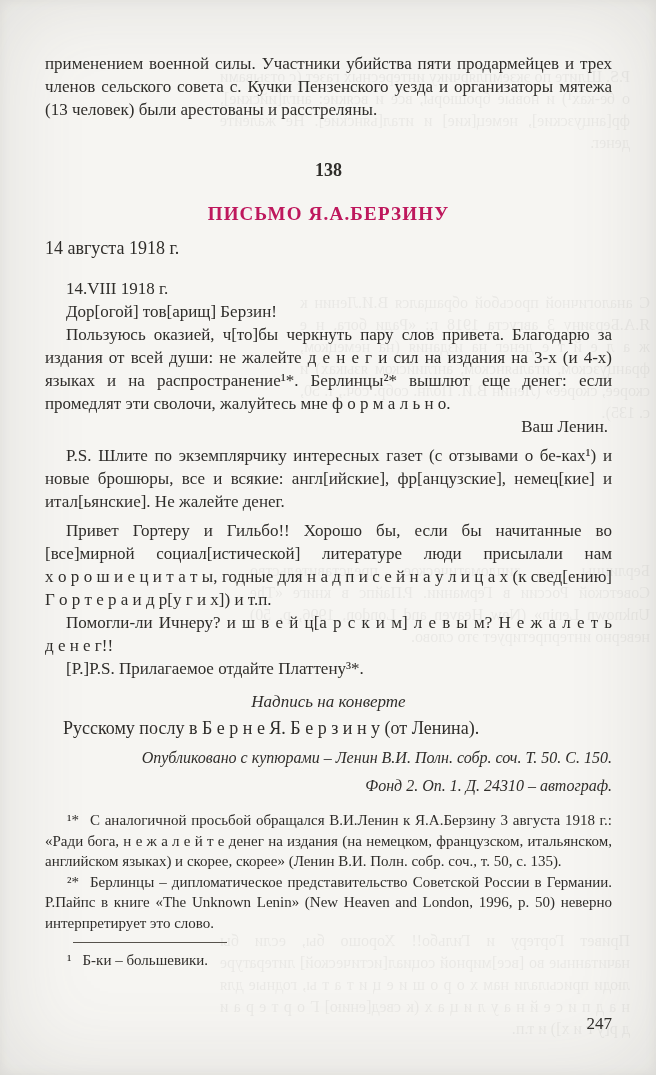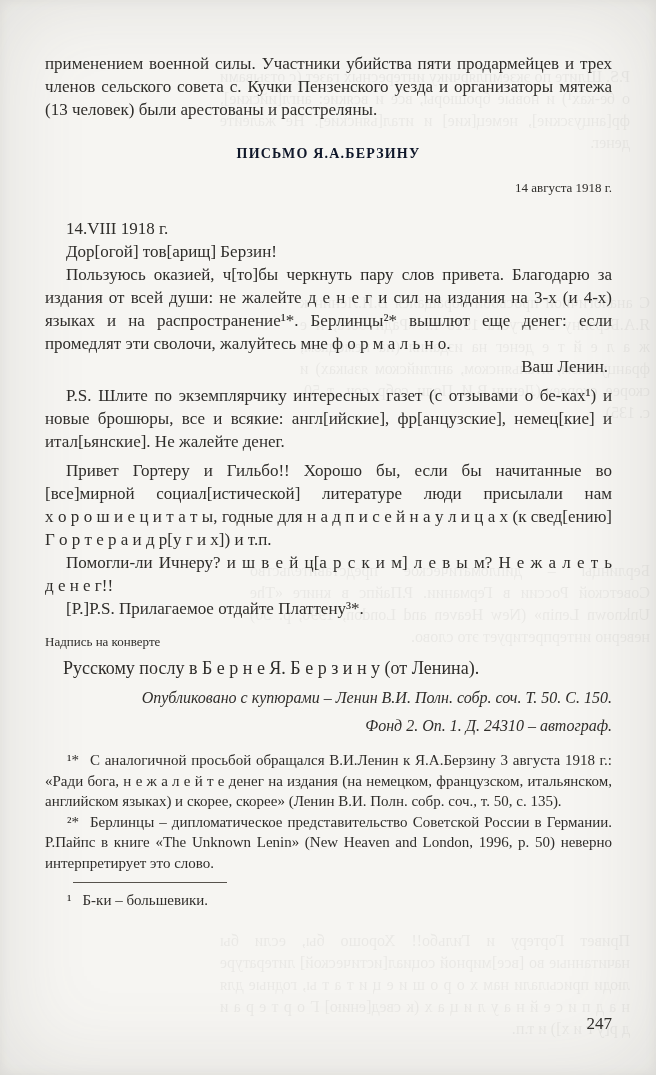--- a/index.html
+++ b/index.html
@@ -56,38 +56,40 @@
     margin-top: 38px !important;
     text-align: center;
     font-weight: 700;
     font-size: 18px;
     line-height: 22px;
   }
   .title {
     margin: 20px 0 0 0;
     text-align: center;
     font-weight: 700;
-    font-size: 14px;
+    font-size: 19px;
     line-height: 26px;
     letter-spacing: 1.2px;
-    color: #0f172a;
+    color: #be185d;
   }
   .dateh {
     margin-top: 10px !important;
-    text-align: right;
-    font-size: 13px;
+    text-align: left;
+    font-size: 18px;
     line-height: 22px;
   }
   .letter-start { margin-top: 18px !important; }
   .sig { text-align: right; padding-right: 4px; }
   .gap { margin-top: 6px !important; }
 
   .env-h {
     margin-top: 11px !important;
-    font-size: 13px;
+    text-align: center;
+    font-style: italic;
+    font-size: 17px;
     line-height: 22px;
   }
   .env {
     margin-top: 4px !important;
     font-size: 18px;
     line-height: 23px;
     text-indent: 18px;
   }
   .src {
     margin-top: 7px !important;
@@ -129,20 +131,21 @@
     <p class="bp1">P.S. Шлите по экземплярчику интересных газет (с отзывами о бе-ках¹) и новые брошюры, все и всякие: англ[ийские], фр[анцузские], немец[кие] и итал[ьянские]. Не жалейте денег.</p>
     <p class="bp2">С аналогичной просьбой обращался В.И.Ленин к Я.А.Берзину 3 августа 1918 г.: «Ради бога, н&nbsp;е ж&nbsp;а&nbsp;л&nbsp;е&nbsp;й&nbsp;т&nbsp;е денег на издания (на немецком, французском, итальянском, английском языках) и скорее, скорее» (Ленин В.И. Полн. собр. соч., т. 50, с. 135).</p>
     <p class="bp3">Берлинцы – дипломатическое представительство Советской России в Германии. Р.Пайпс в книге «The Unknown Lenin» (New Heaven and London, 1996, p. 50) неверно интерпретирует это слово.</p>
     <p class="bp4">Привет Гортеру и Гильбо!! Хорошо бы, если бы начитанные во [все]мирной социал[истической] литературе люди присылали нам х&nbsp;о&nbsp;р&nbsp;о&nbsp;ш&nbsp;и&nbsp;е ц&nbsp;и&nbsp;т&nbsp;а&nbsp;т&nbsp;ы, годные для н&nbsp;а&nbsp;д&nbsp;п&nbsp;и&nbsp;с&nbsp;е&nbsp;й н&nbsp;а у&nbsp;л&nbsp;и&nbsp;ц&nbsp;а&nbsp;х (к свед[ению] Г&nbsp;о&nbsp;р&nbsp;т&nbsp;е&nbsp;р&nbsp;а и д&nbsp;р[у&nbsp;г&nbsp;и&nbsp;х]) и т.п.</p>
   </div>
 
   <div class="col">
 
     <p class="body cont">применением военной силы. Участники убийства пяти продармейцев и трех членов сельского совета с. Кучки Пензенского уезда и организаторы мятежа (13 человек) были арестованы и расстреляны.</p>
 
+    <p class="num">138</p>
     <h1 class="title">ПИСЬМО Я.А.БЕРЗИНУ</h1>
     <p class="dateh">14 августа 1918 г.</p>
 
     <p class="body ind letter-start">14.VIII 1918 г.</p>
     <p class="body ind">Дор[огой] тов[арищ] Берзин!</p>
     <p class="body ind j">Пользуюсь оказией, ч[то]бы черкнуть пару слов привета. Благодарю за издания от всей души: не жалейте д&nbsp;е&nbsp;н&nbsp;е&nbsp;г и сил на издания на 3-х (и 4-х) языках и на распространение¹*. Берлинцы²* вышлют еще денег: если промедлят эти сволочи, жалуйтесь мне ф&nbsp;о&nbsp;р&nbsp;м&nbsp;а&nbsp;л&nbsp;ь&nbsp;н&nbsp;о.</p>
     <p class="body sig">Ваш Ленин.</p>
     <p class="body ind j gap">P.S. Шлите по экземплярчику интересных газет (с отзывами о бе-ках¹) и новые брошюры, все и всякие: англ[ийские], фр[анцузские], немец[кие] и итал[ьянские]. Не жалейте денег.</p>
     <p class="body ind j gap">Привет Гортеру и Гильбо!! Хорошо бы, если бы начитанные во [все]мирной социал[истической] литературе люди присылали нам х&nbsp;о&nbsp;р&nbsp;о&nbsp;ш&nbsp;и&nbsp;е ц&nbsp;и&nbsp;т&nbsp;а&nbsp;т&nbsp;ы, годные для н&nbsp;а&nbsp;д&nbsp;п&nbsp;и&nbsp;с&nbsp;е&nbsp;й н&nbsp;а у&nbsp;л&nbsp;и&nbsp;ц&nbsp;а&nbsp;х (к свед[ению] Г&nbsp;о&nbsp;р&nbsp;т&nbsp;е&nbsp;р&nbsp;а и д&nbsp;р[у&nbsp;г&nbsp;и&nbsp;х]) и т.п.</p>
     <p class="body ind j">Помогли-ли Ичнеру? и ш&nbsp;в&nbsp;е&nbsp;й&nbsp;ц[а&nbsp;р&nbsp;с&nbsp;к&nbsp;и&nbsp;м] л&nbsp;е&nbsp;в&nbsp;ы&nbsp;м? Н&nbsp;е ж&nbsp;а&nbsp;л&nbsp;е&nbsp;т&nbsp;ь д&nbsp;е&nbsp;н&nbsp;е&nbsp;г!!</p>

